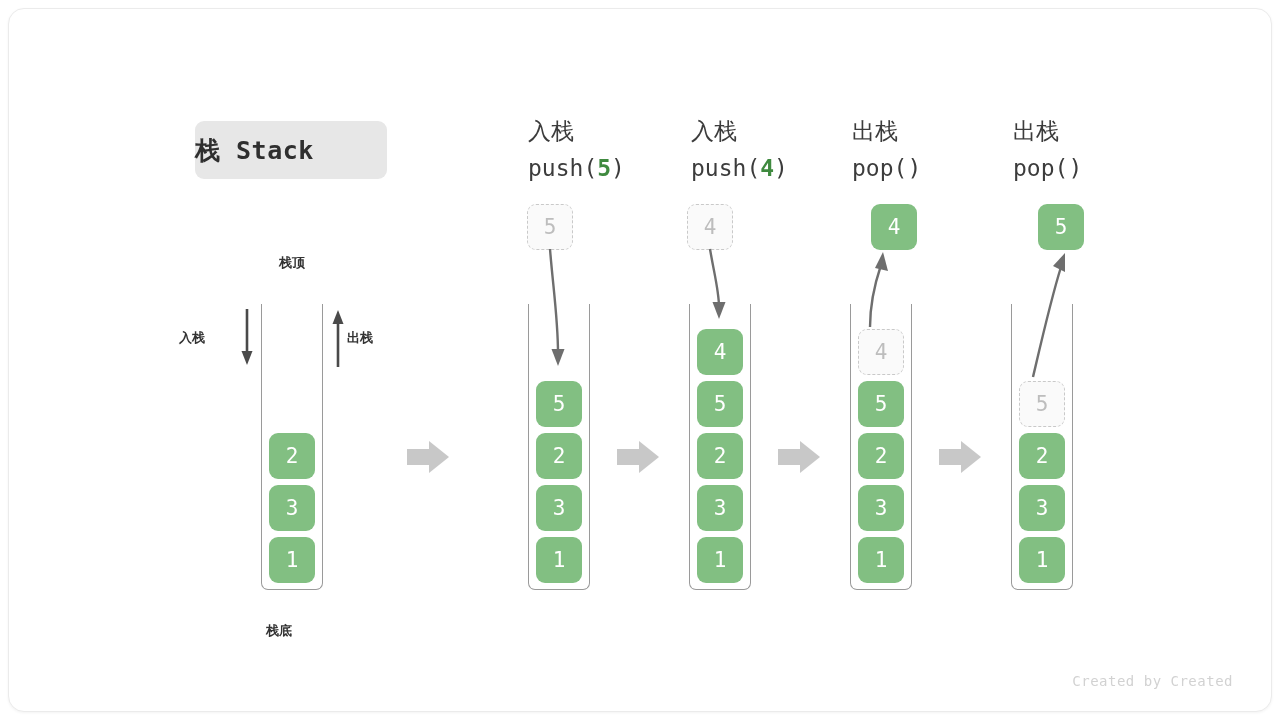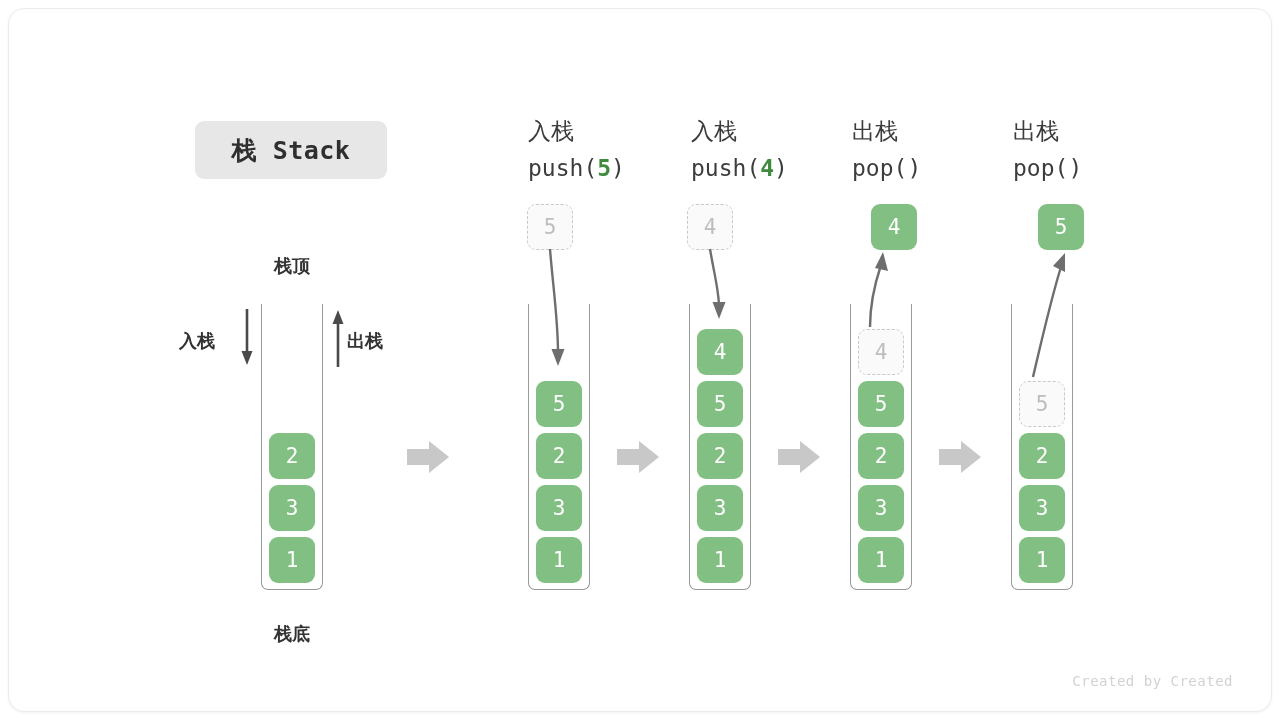--- a/index.html
+++ b/index.html
@@ -33,21 +33,20 @@
   
   #title-badge {
     left: 186px;
     top: 112px;
     width: 192px;
     height: 58px;
     background: #e7e7e7;
     border-radius: 9px;
     display: flex;
     align-items: center;
-    justify-content: center;
     font-family: "DejaVu Sans Mono", "Liberation Mono", monospace;
     font-size: 25px;
     font-weight: bold;
     color: #2f2f2f;
     letter-spacing: 0.5px;
   }
 
   
   .col-header {
     font-family: "DejaVu Sans Mono", "Liberation Mono", monospace;
@@ -94,21 +93,21 @@
   }
   .cell.ghost {
     background: #fafafa;
     color: #bdbdbd;
     border: 1.6px dashed #c9c9c9;
   }
 
   
   .cn-label {
     font-family: "DejaVu Sans", "Liberation Sans", sans-serif;
-    font-size: 18px;
+    font-size: 13px;
     font-weight: bold;
     color: #333333;
     white-space: nowrap;
   }
 
   
   #footer {
     right: 38px;
     bottom: 22px;
     font-family: "DejaVu Sans Mono", "Liberation Mono", monospace;
@@ -137,21 +136,21 @@
   <svg class="abs" style="left:228px; top:298px;" width="22" height="62">
     <line x1="10" y1="2" x2="10" y2="48" stroke="#4a4a4a" stroke-width="2.6"></line>
     <polygon points="10,58 4.5,44 15.5,44" fill="#4a4a4a"></polygon>
   </svg>
 
   <svg class="abs" style="left:319px; top:298px;" width="22" height="62">
     <line x1="10" y1="60" x2="10" y2="14" stroke="#4a4a4a" stroke-width="2.6"></line>
     <polygon points="10,3 4.5,17 15.5,17" fill="#4a4a4a"></polygon>
   </svg>
 
-  <div class="abs cn-label" style="left:257px; top:613px; width:52px; text-align:center;">栈底</div>
+  <div class="abs cn-label" style="left:257px; top:613px; width:52px; text-align:left;">栈底</div>
 
   <div class="abs stack-box" style="left:252px; top:295px;"></div>
   <div class="cell filled" style="left:260px; top:424px;">2</div>
   <div class="cell filled" style="left:260px; top:476px;">3</div>
   <div class="cell filled" style="left:260px; top:528px;">1</div>
 
   <svg class="abs" style="left:398px; top:430px;" width="44" height="36">
     <polygon points="0,10 22,10 22,2 42,18 22,34 22,26 0,26" fill="#c8c8c8"></polygon>
   </svg>
 

